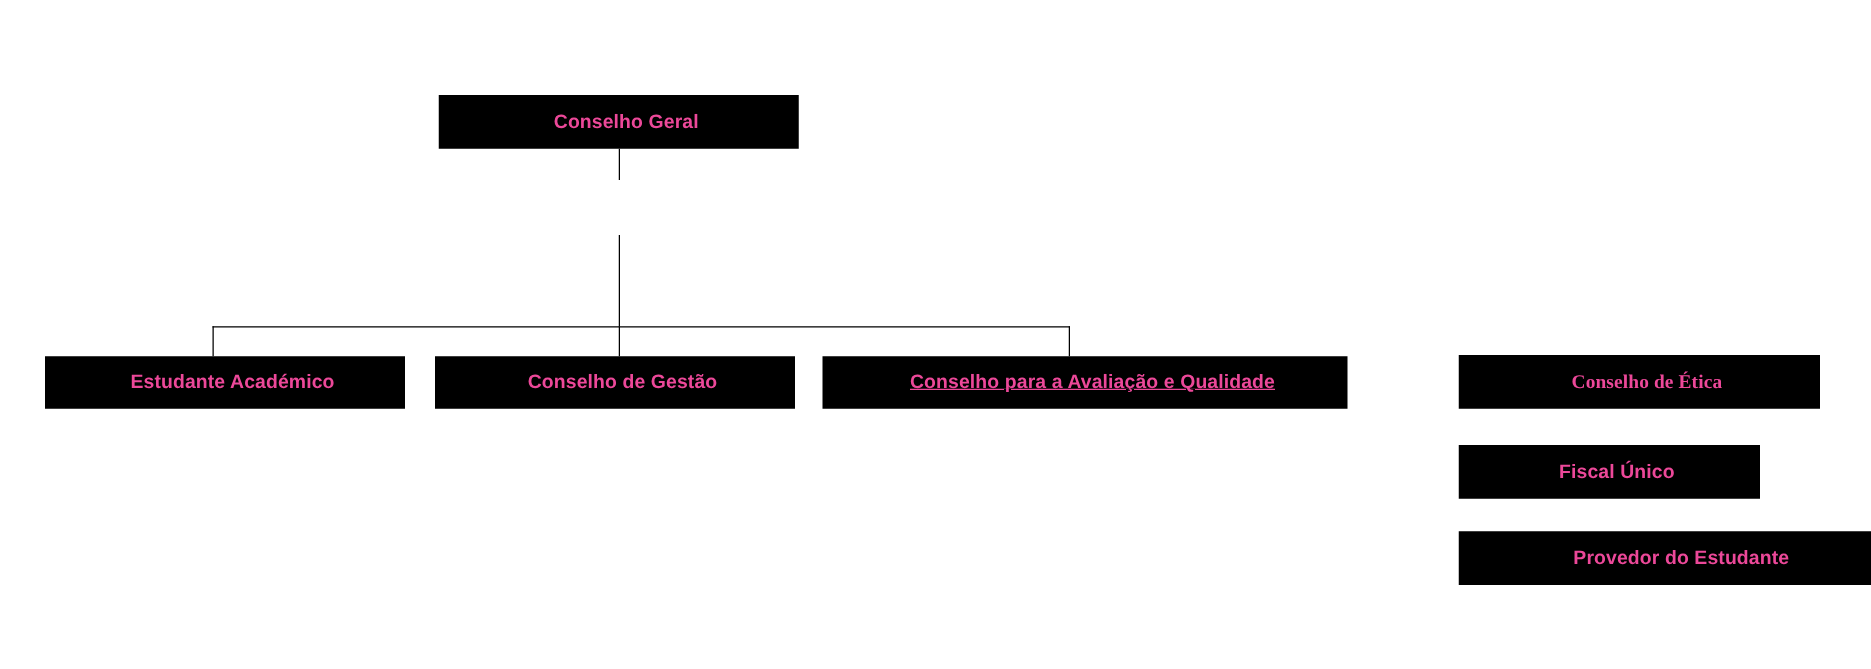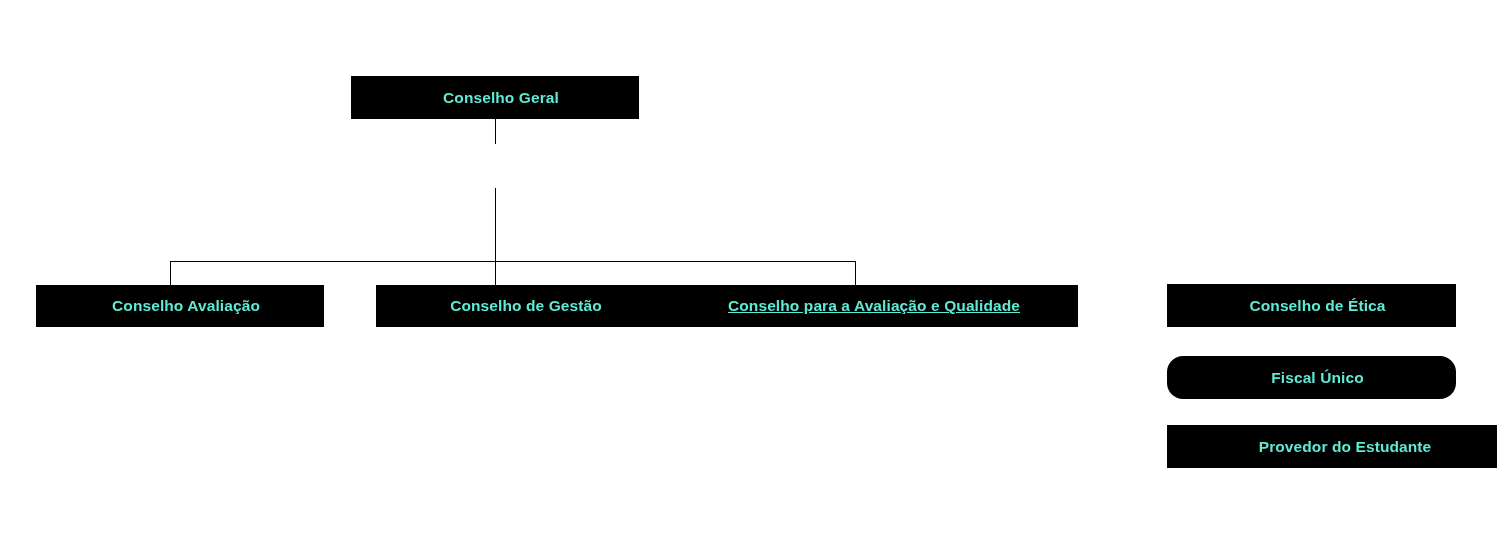--- a/index.html
+++ b/index.html
@@ -11,21 +11,21 @@
     position: relative;
     width: 1497px;
     height: 535px;
     background: #ffffff;
     font-family: "Liberation Sans", sans-serif;
     overflow: hidden;
   }
   .node {
     position: absolute;
     background: #000000;
-    color: #5eead4;
+    color: #ec4899;
     font-weight: bold;
     font-size: 15.5px;
     letter-spacing: 0.1px;
     display: flex;
     align-items: center;
     justify-content: center;
     text-align: center;
     box-sizing: border-box;
     line-height: 1.1;
     z-index: 2;
@@ -52,25 +52,25 @@
 
   <div class="connector v" style="left:170px; top:261px; height:24px;"></div>
 
   <div class="connector v" style="left:495px; top:261px; height:24px;"></div>
 
   <div class="connector v" style="left:855px; top:261px; height:24px;"></div>
 
   <div class="node" style="left:351px; top:76px; width:288px; height:43px;">Conselho Geral</div>
 
 
-  <div class="node" style="left:36px; top:285px; width:288px; height:42px;">Conselho Avaliação</div>
+  <div class="node" style="left:36px; top:285px; width:288px; height:42px;">Estudante Académico</div>
 
-  <div class="node" style="left:348px; top:285px; width:288px; height:42px;margin-left:28px;">Conselho de Gestão</div>
+  <div class="node" style="left:348px; top:285px; width:288px; height:42px;">Conselho de Gestão</div>
 
   <div class="node" style="left:658px; top:285px; width:420px; height:42px;text-decoration:underline;">Conselho para a Avaliação e Qualidade</div>
 
-  <div class="node" style="left:1167px; top:284px; width:289px; height:43px;">Conselho de Ética</div>
+  <div class="node" style="left:1167px; top:284px; width:289px; height:43px;font-family:Liberation Serif, serif;">Conselho de Ética</div>
 
-  <div class="node" style="left:1167px; top:356px; width:289px; height:43px;border-radius:16px;">Fiscal Único</div>
+  <div class="node" style="left:1167px; top:356px; width:241px; height:43px;">Fiscal Único</div>
 
   <div class="node" style="left:1167px; top:425px; width:344px; height:43px;">Provedor do Estudante</div>
 
 </div>
 
 </body></html>

